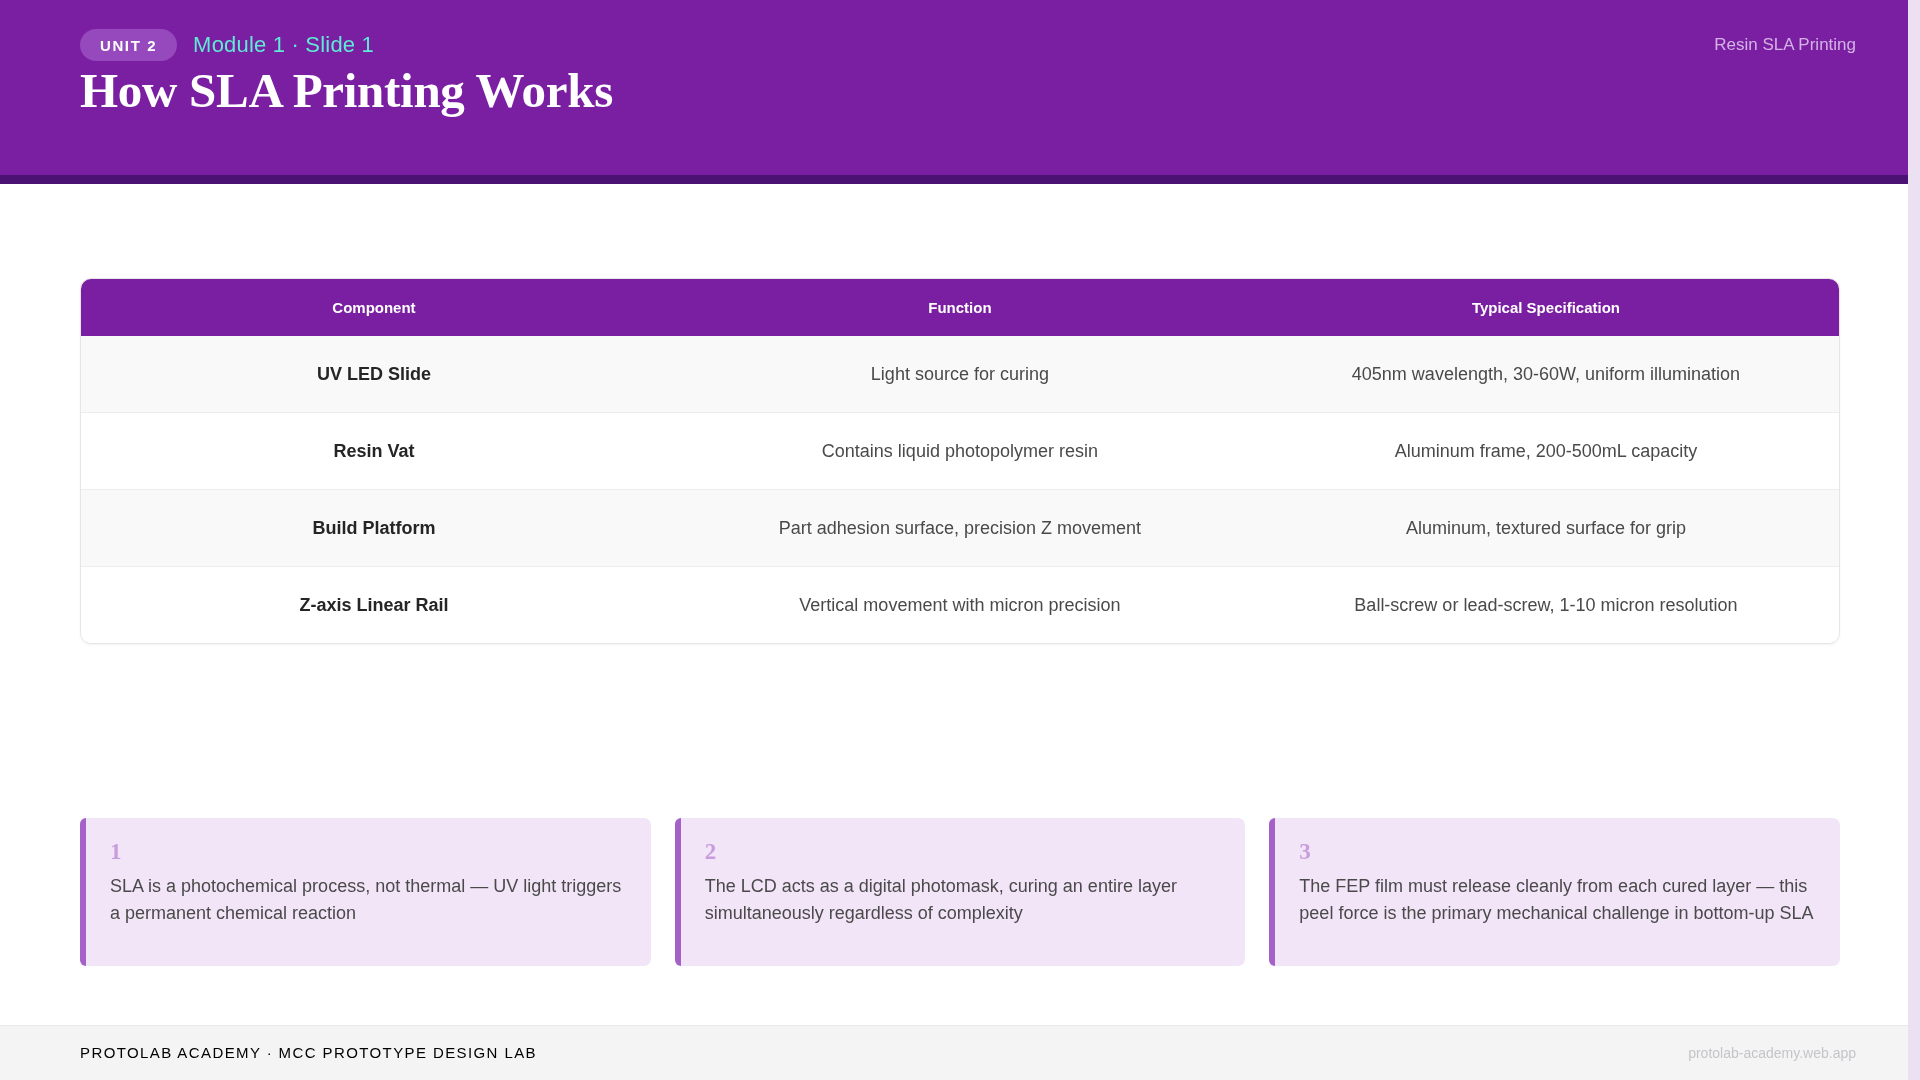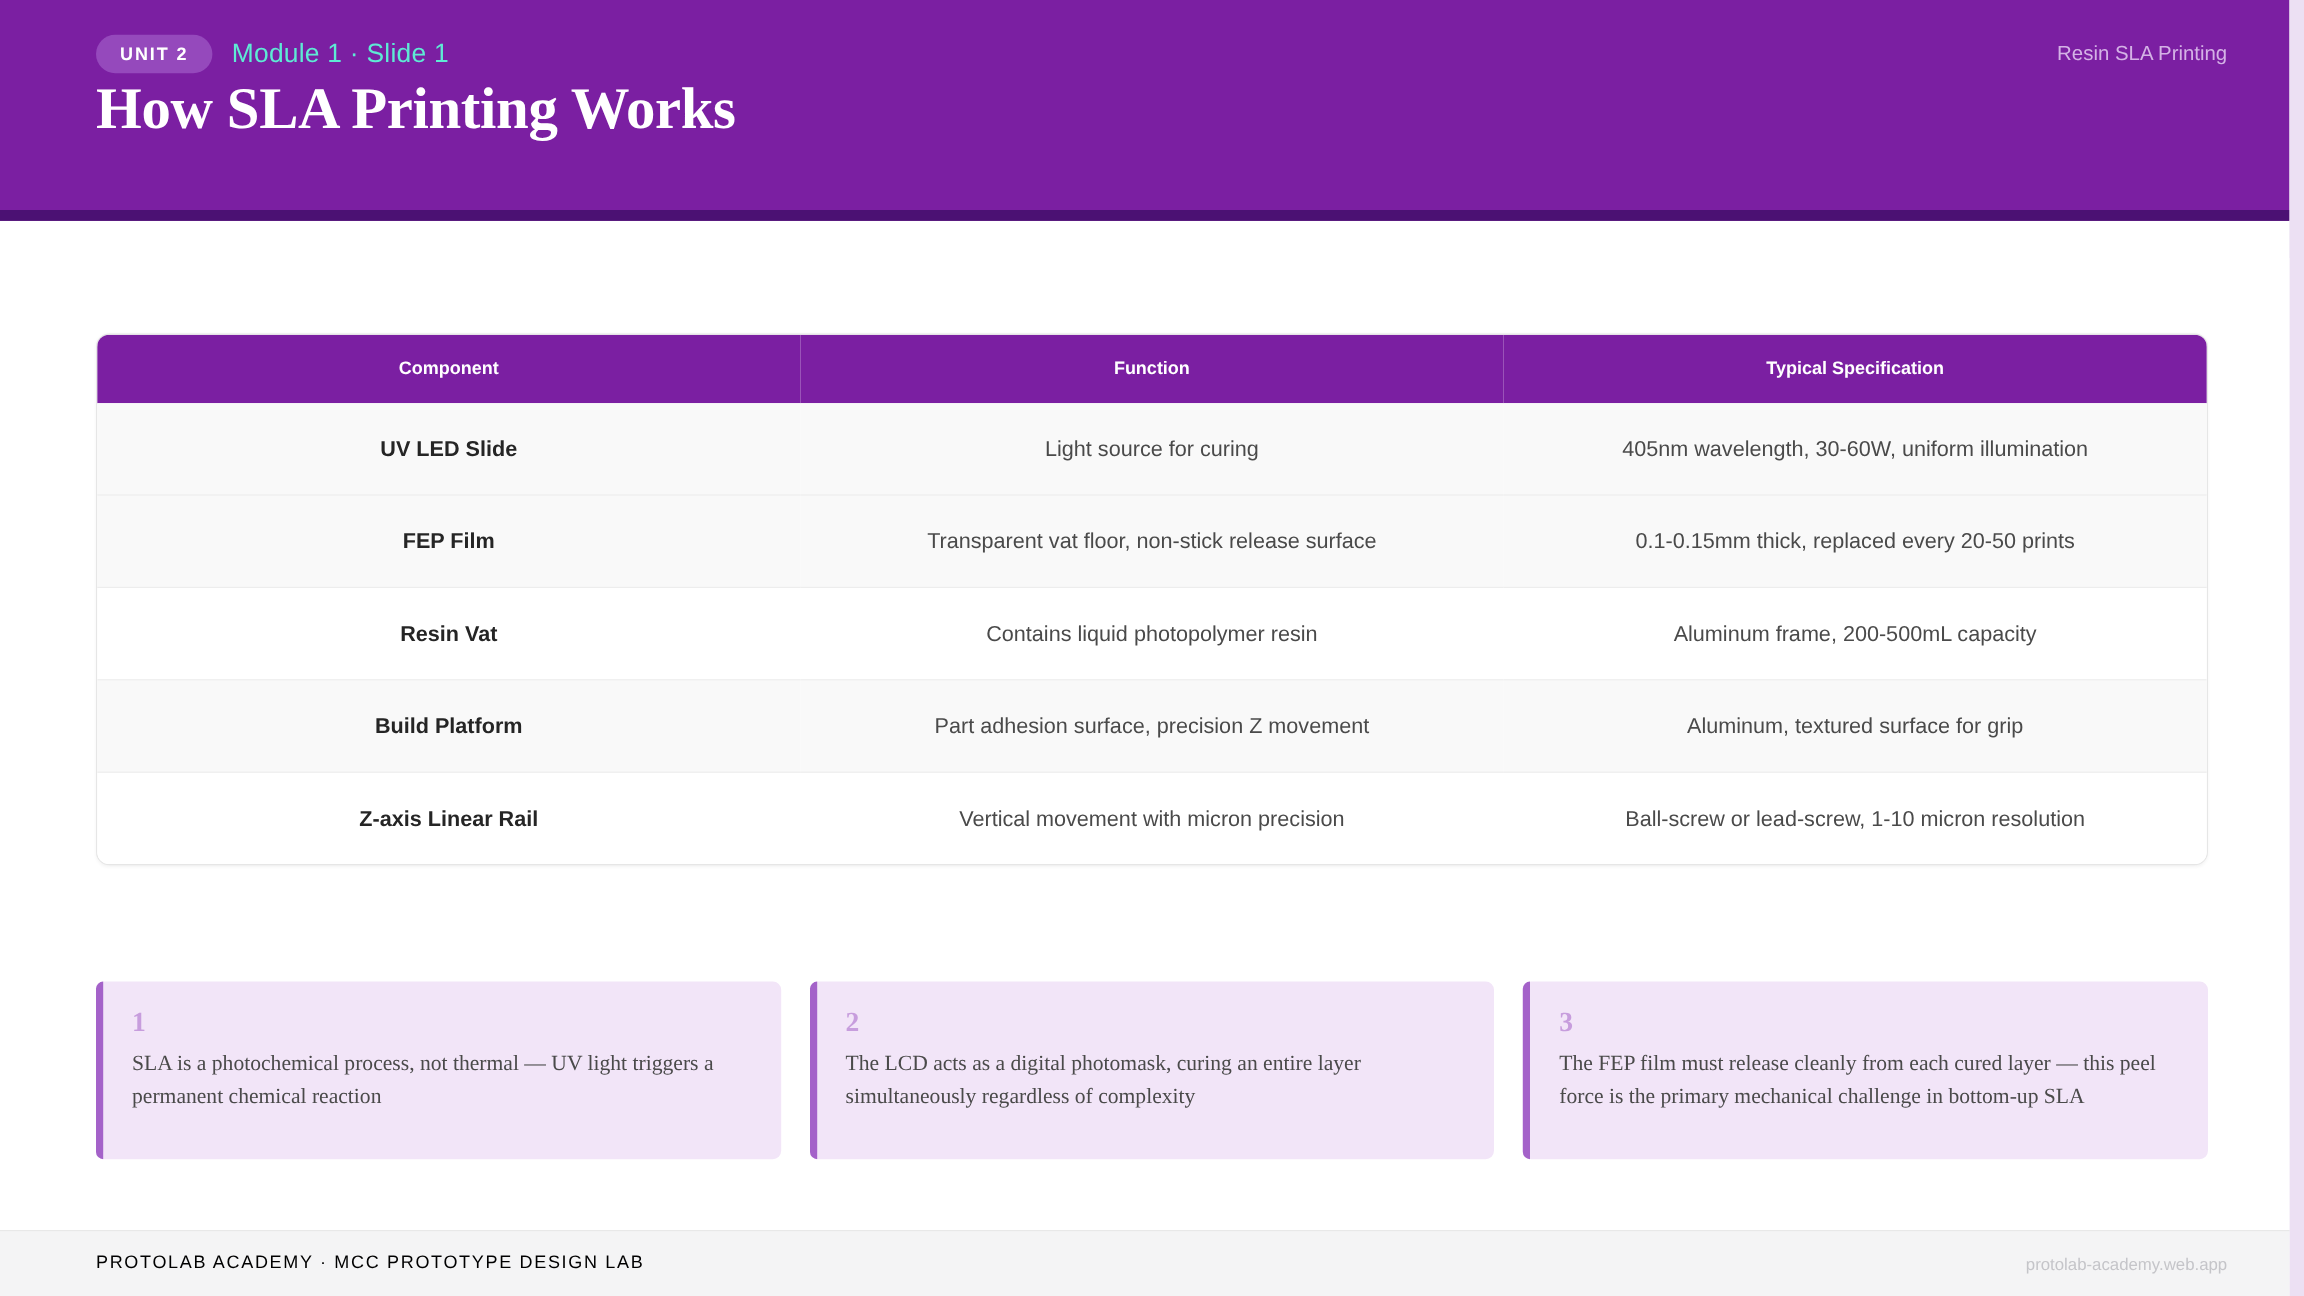--- a/index.html
+++ b/index.html
@@ -201,21 +201,20 @@
     font-size: 23px;
     font-weight: bold;
     color: #c79ddd;
     line-height: 1;
     margin-bottom: 10px;
   }
   .callout-text {
     font-size: 18px;
     line-height: 1.52;
     color: #4a4a4a;
-    font-family: Liberation Serif, serif;
   }
 
   
   .footer {
     position: absolute;
     left: 0;
     top: 1025px;
     width: 1908px;
     height: 55px;
     background: #f4f4f5;
@@ -262,25 +261,20 @@
             <th class="col-1">Component</th>
             <th class="col-2">Function</th>
             <th class="col-3">Typical Specification</th>
           </tr>
         </thead>
         <tbody>
           <tr class="odd">
             <td class="comp col-1">UV LED Slide</td>
             <td class="col-2">Light source for curing</td>
             <td class="col-3">405nm wavelength, 30-60W, uniform illumination</td>
-          </tr>
-          <tr class="odd">
-            <td class="comp col-1">FEP Film</td>
-            <td class="col-2">Transparent vat floor, non-stick release surface</td>
-            <td class="col-3">0.1-0.15mm thick, replaced every 20-50 prints</td>
           </tr>
           <tr class="even">
             <td class="comp col-1">Resin Vat</td>
             <td class="col-2">Contains liquid photopolymer resin</td>
             <td class="col-3">Aluminum frame, 200-500mL capacity</td>
           </tr>
           <tr class="odd">
             <td class="comp col-1">Build Platform</td>
             <td class="col-2">Part adhesion surface, precision Z movement</td>
             <td class="col-3">Aluminum, textured surface for grip</td>

